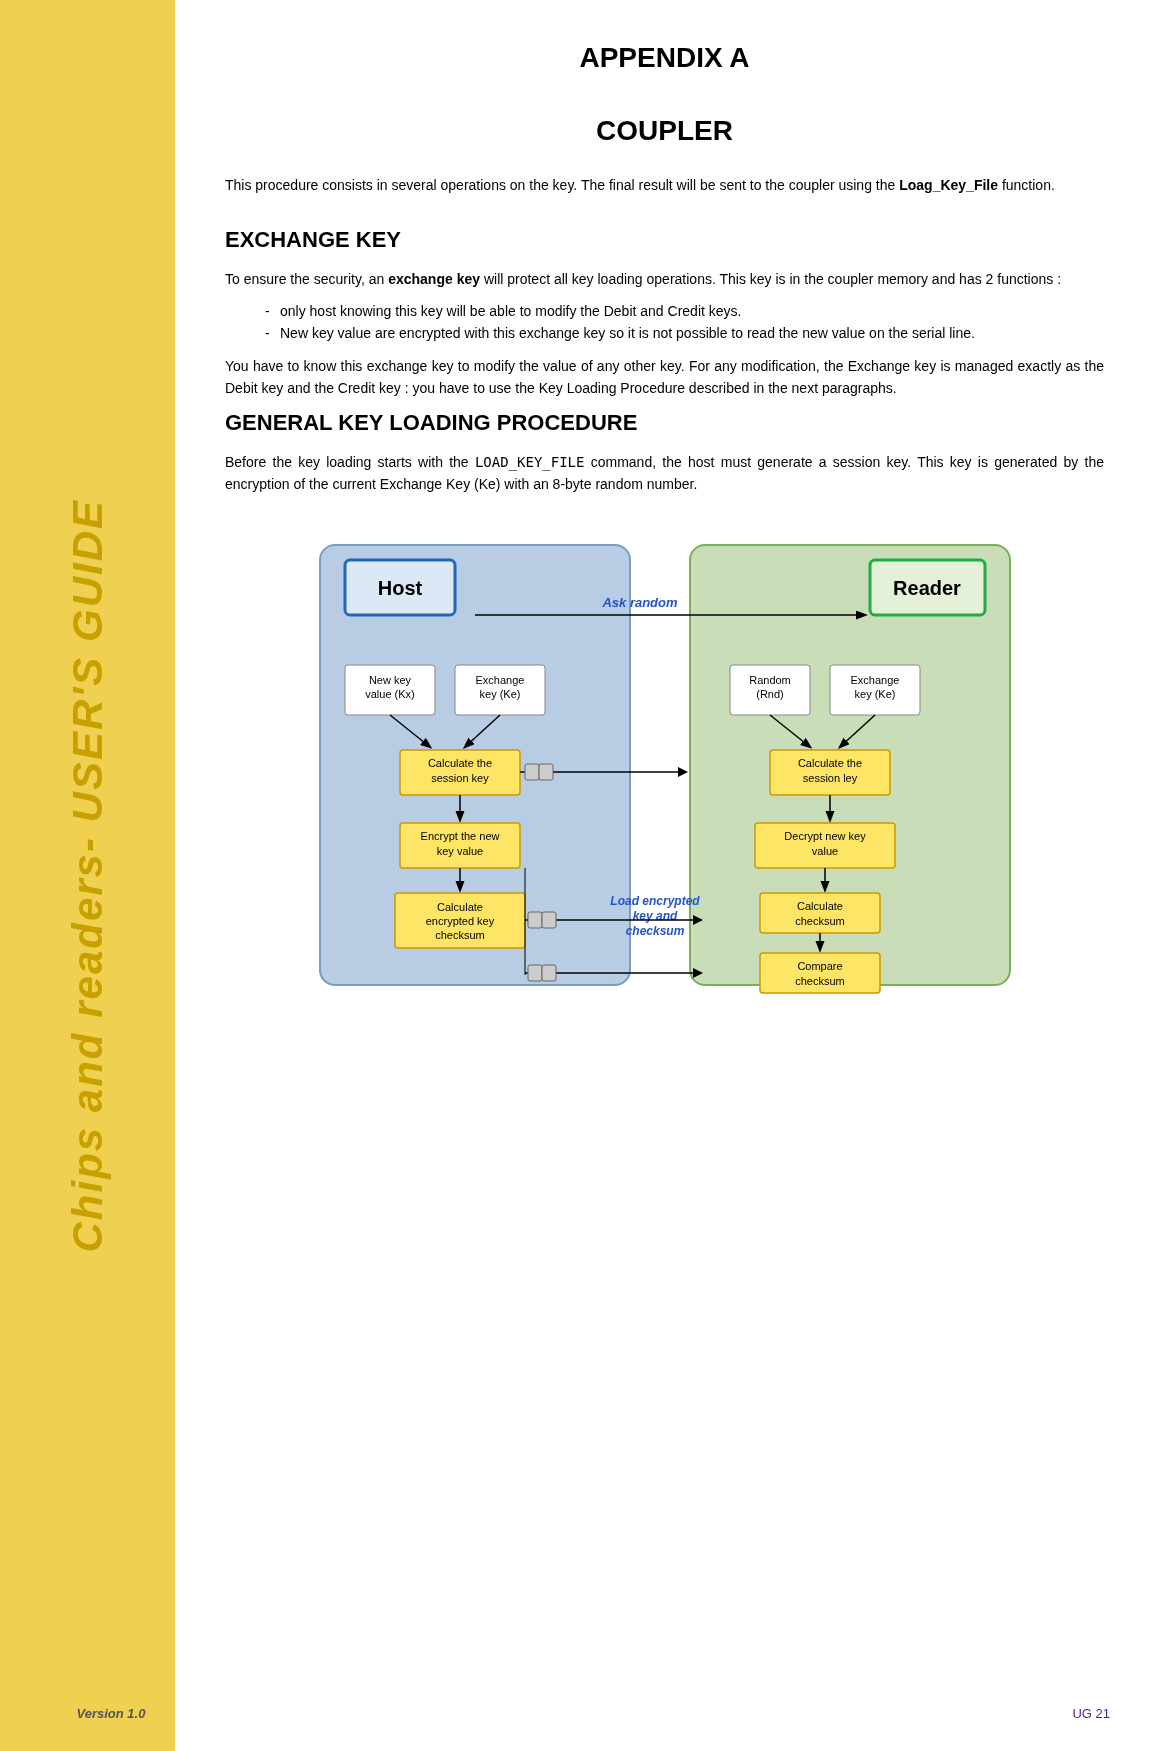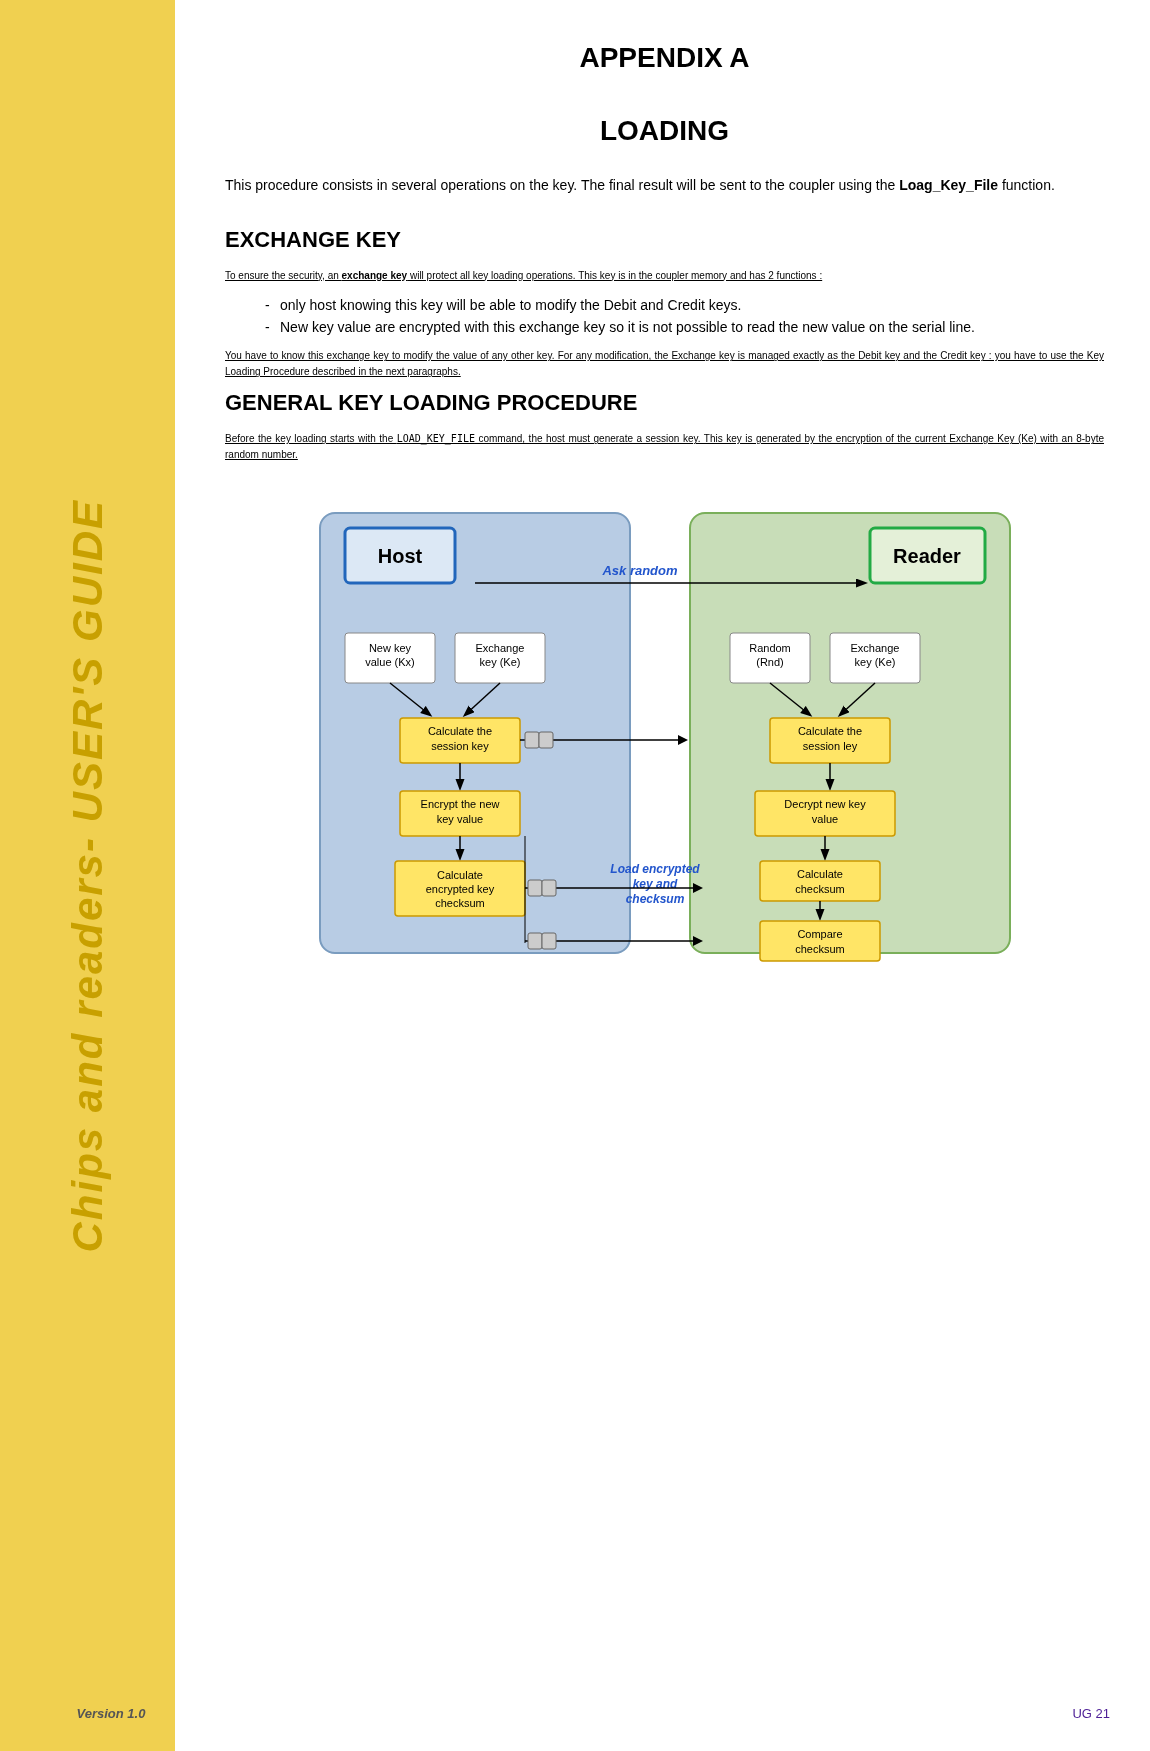--- a/index.html
+++ b/index.html
@@ -97,25 +97,24 @@
     .section-heading {
       font-size: 22px;
       font-weight: bold;
       font-family: Arial Black, Arial, sans-serif;
       margin-bottom: 15px;
       margin-top: 10px;
     }
 
     
     .body-text {
-      font-size: 10px;
+      font-size: 14px;
       line-height: 1.6;
       text-align: justify;
       margin-bottom: 10px;
-      text-decoration: underline;
     }
 
     .bullet-list {
       margin-left: 40px;
       margin-bottom: 10px;
       font-size: 14px;
       line-height: 1.6;
     }
 
     .bullet-list li {
@@ -153,21 +152,21 @@
     <div class="sidebar-title">Chips and readers- USER'S GUIDE</div>
   </div>
   <div class="sidebar-version">Version 1.0</div>
 </div>
 
 <div class="main-content">
 
   <div class="page-title">
     <span>APPENDIX A</span><br>
     <br>
-    <span>LOADING</span>
+    <span>COUPLER</span>
   </div>
 
   <p class="intro-text">
     This procedure consists in several operations on the key. The final result will be sent to the coupler using the <strong>Loag_Key_File</strong> function.
   </p>
 
   <div class="section-heading">EXCHANGE KEY</div>
 
   <p class="body-text">
     To ensure the security, an <strong>exchange key</strong> will protect all key loading operations. This key is in the coupler memory and has 2 functions :

